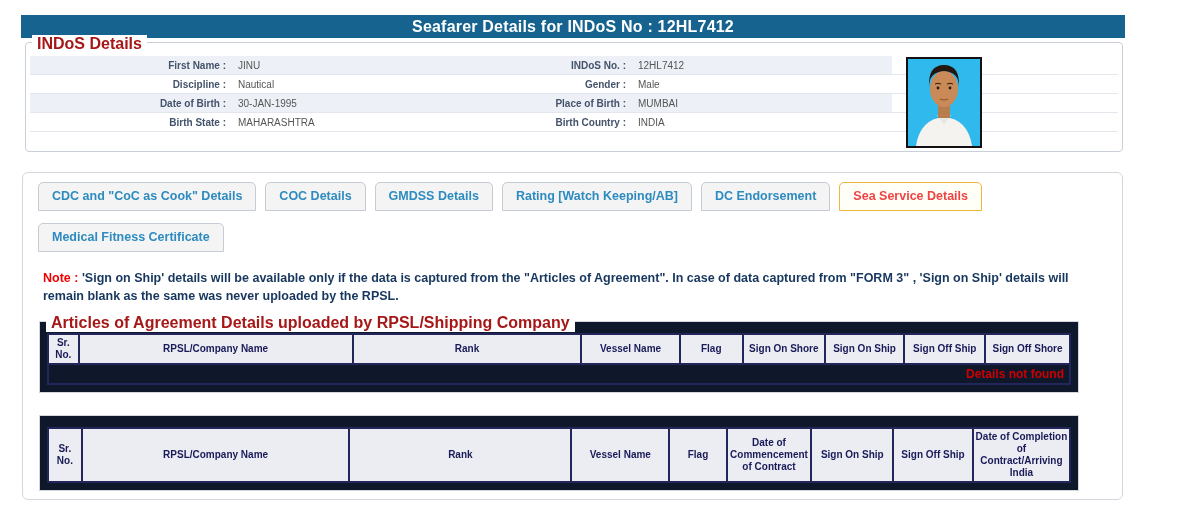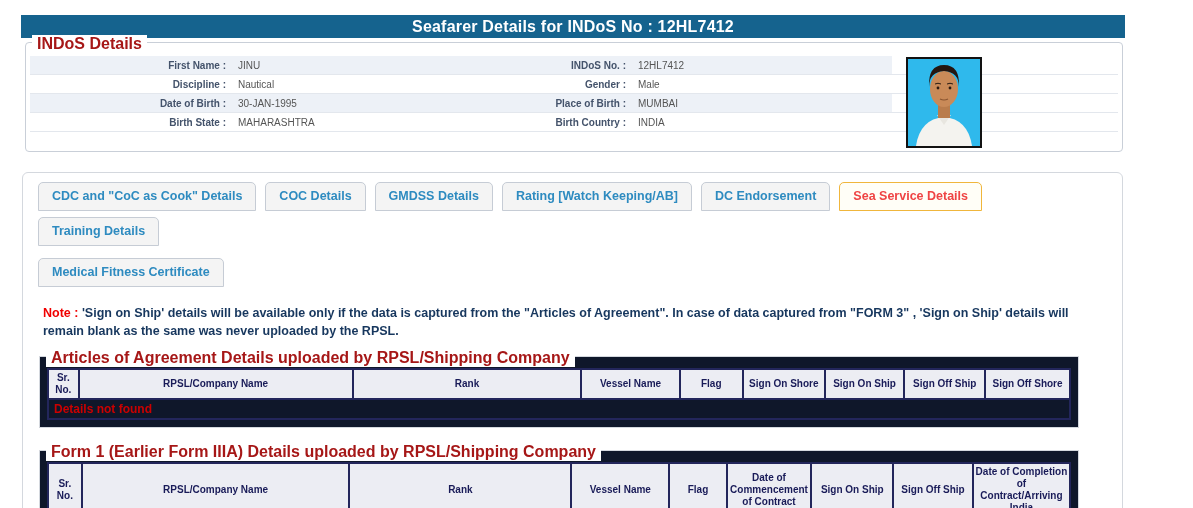--- a/index.html
+++ b/index.html
@@ -61,21 +61,21 @@
   .section.second { margin-top:22px; }
   table { width:100%; border-collapse:collapse; table-layout:fixed; }
   th {
     background:#ECEDF3; color:#191B58; border:2px solid #23265B;
     font-size:10px; font-weight:bold; padding:2px 1px; text-align:center; line-height:1.2;
   }
   td {
     border:2px solid #23265B; font-size:10.5px; font-weight:bold; color:#2B2B35;
     padding:2px 5px; height:18px; overflow:hidden; white-space:nowrap;
   }
-  .empty-cell { text-align:left; color:#CC0000; font-size:12px; font-weight:bold; }
+  .empty-cell { text-align:right; color:#CC0000; font-size:12px; font-weight:bold; }
 </style>
 </head>
 <body>
 
 <div class="titlebar">
   <span>Seafarer Details for INDoS No : 12HL7412</span>
 </div>
 
 <div class="indos-box">
   <span class="legend">INDoS Details</span>
@@ -122,21 +122,20 @@
 </div>
 
 <div class="panel">
   <div class="tabs">
     <div class="tab"><span>CDC and "CoC as Cook" Details</span></div>
     <div class="tab"><span>COC Details</span></div>
     <div class="tab"><span>GMDSS Details</span></div>
     <div class="tab"><span>Rating [Watch Keeping/AB]</span></div>
     <div class="tab"><span>DC Endorsement</span></div>
     <div class="tab active"><span>Sea Service Details</span></div>
-    <div class="tab"><span>Training Details</span></div>
     <div class="tab-break"></div>
     <div class="tab"><span>Medical Fitness Certificate</span></div>
   </div>
 
   <div class="note">
     <span class="note-prefix">Note : </span><span>'Sign on Ship' details will be available only if the data is captured from the "Articles of Agreement". In case of data captured from "FORM 3" , 'Sign on Ship' details will remain blank as the same was never uploaded by the RPSL.</span>
   </div>
 
   <div class="section">
     <span class="legend">Articles of Agreement Details uploaded by RPSL/Shipping Company</span>
@@ -167,21 +166,20 @@
       </thead>
       <tbody>
         <tr>
           <td colspan="9" class="empty-cell">Details not found</td>
         </tr>
       </tbody>
     </table>
   </div>
 
   <div class="section second">
-    <span class="legend">Form 1 (Earlier Form IIIA) Details uploaded by RPSL/Shipping Company</span>
     <table>
       <colgroup>
         <col style="width:3.3%">
           <col style="width:26.2%">
           <col style="width:21.7%">
           <col style="width:9.6%">
         <col style="width:5.6%">
           <col style="width:8.3%">
           <col style="width:8%">
           <col style="width:7.8%">

